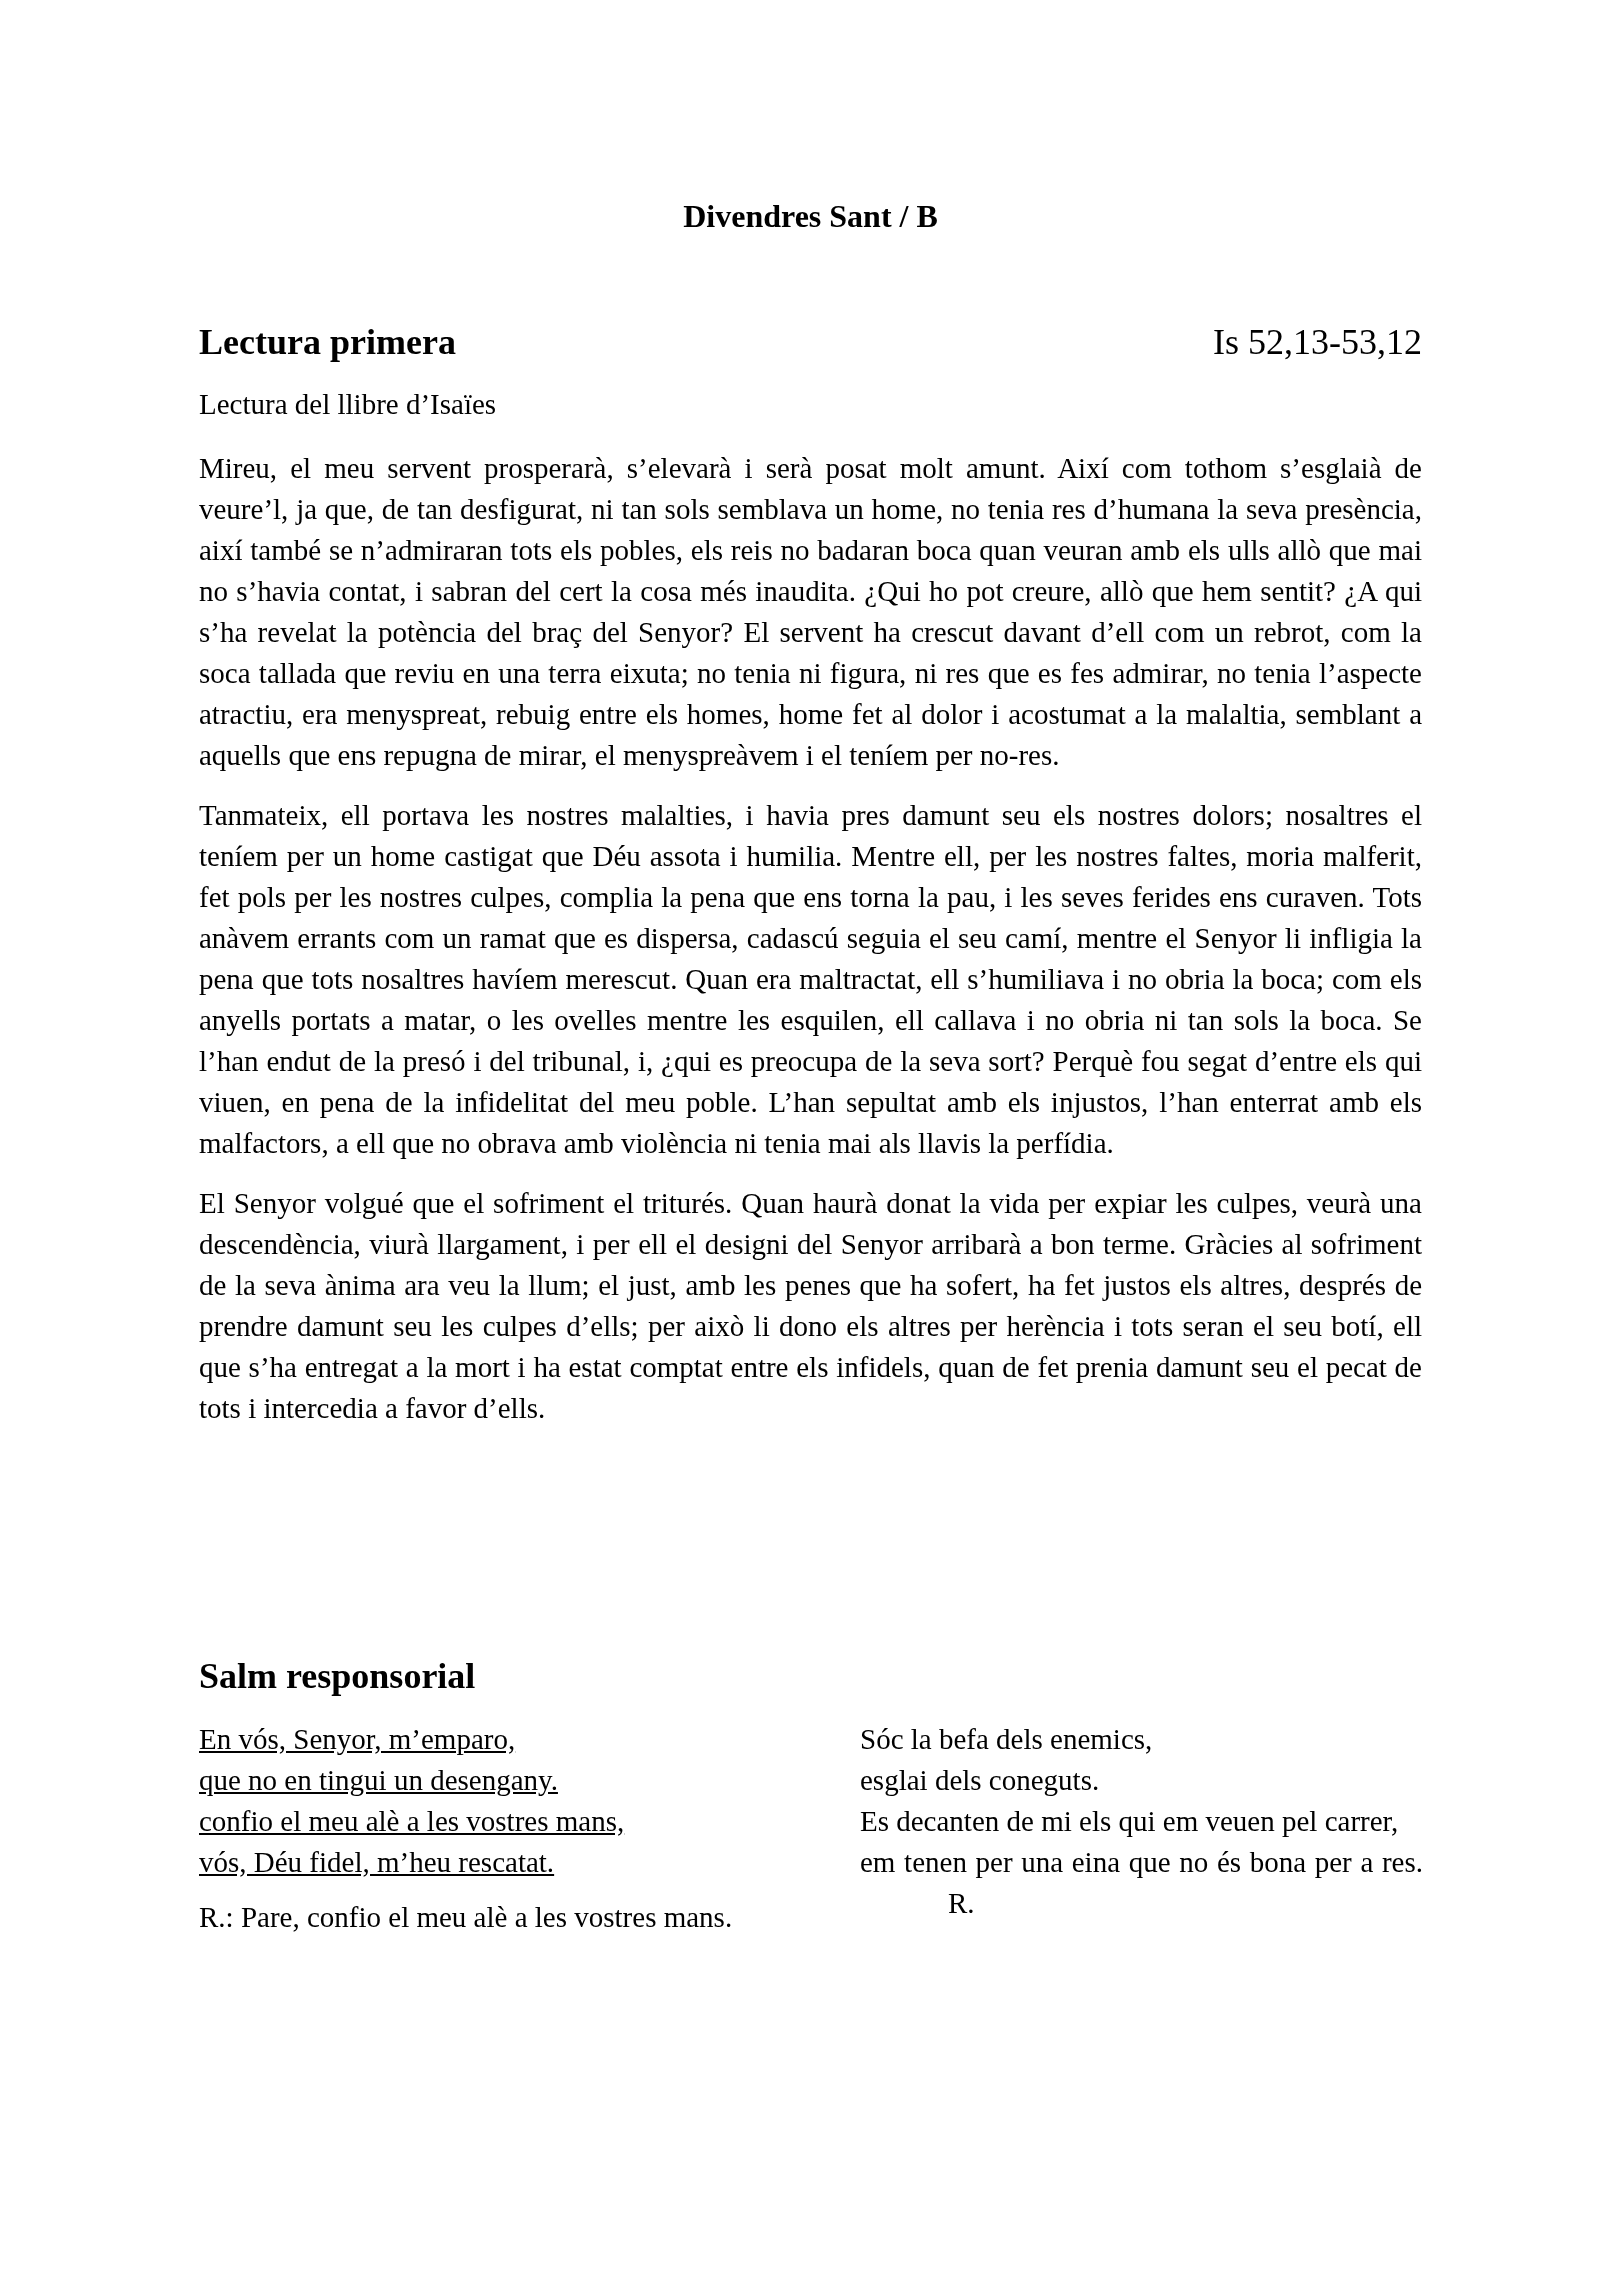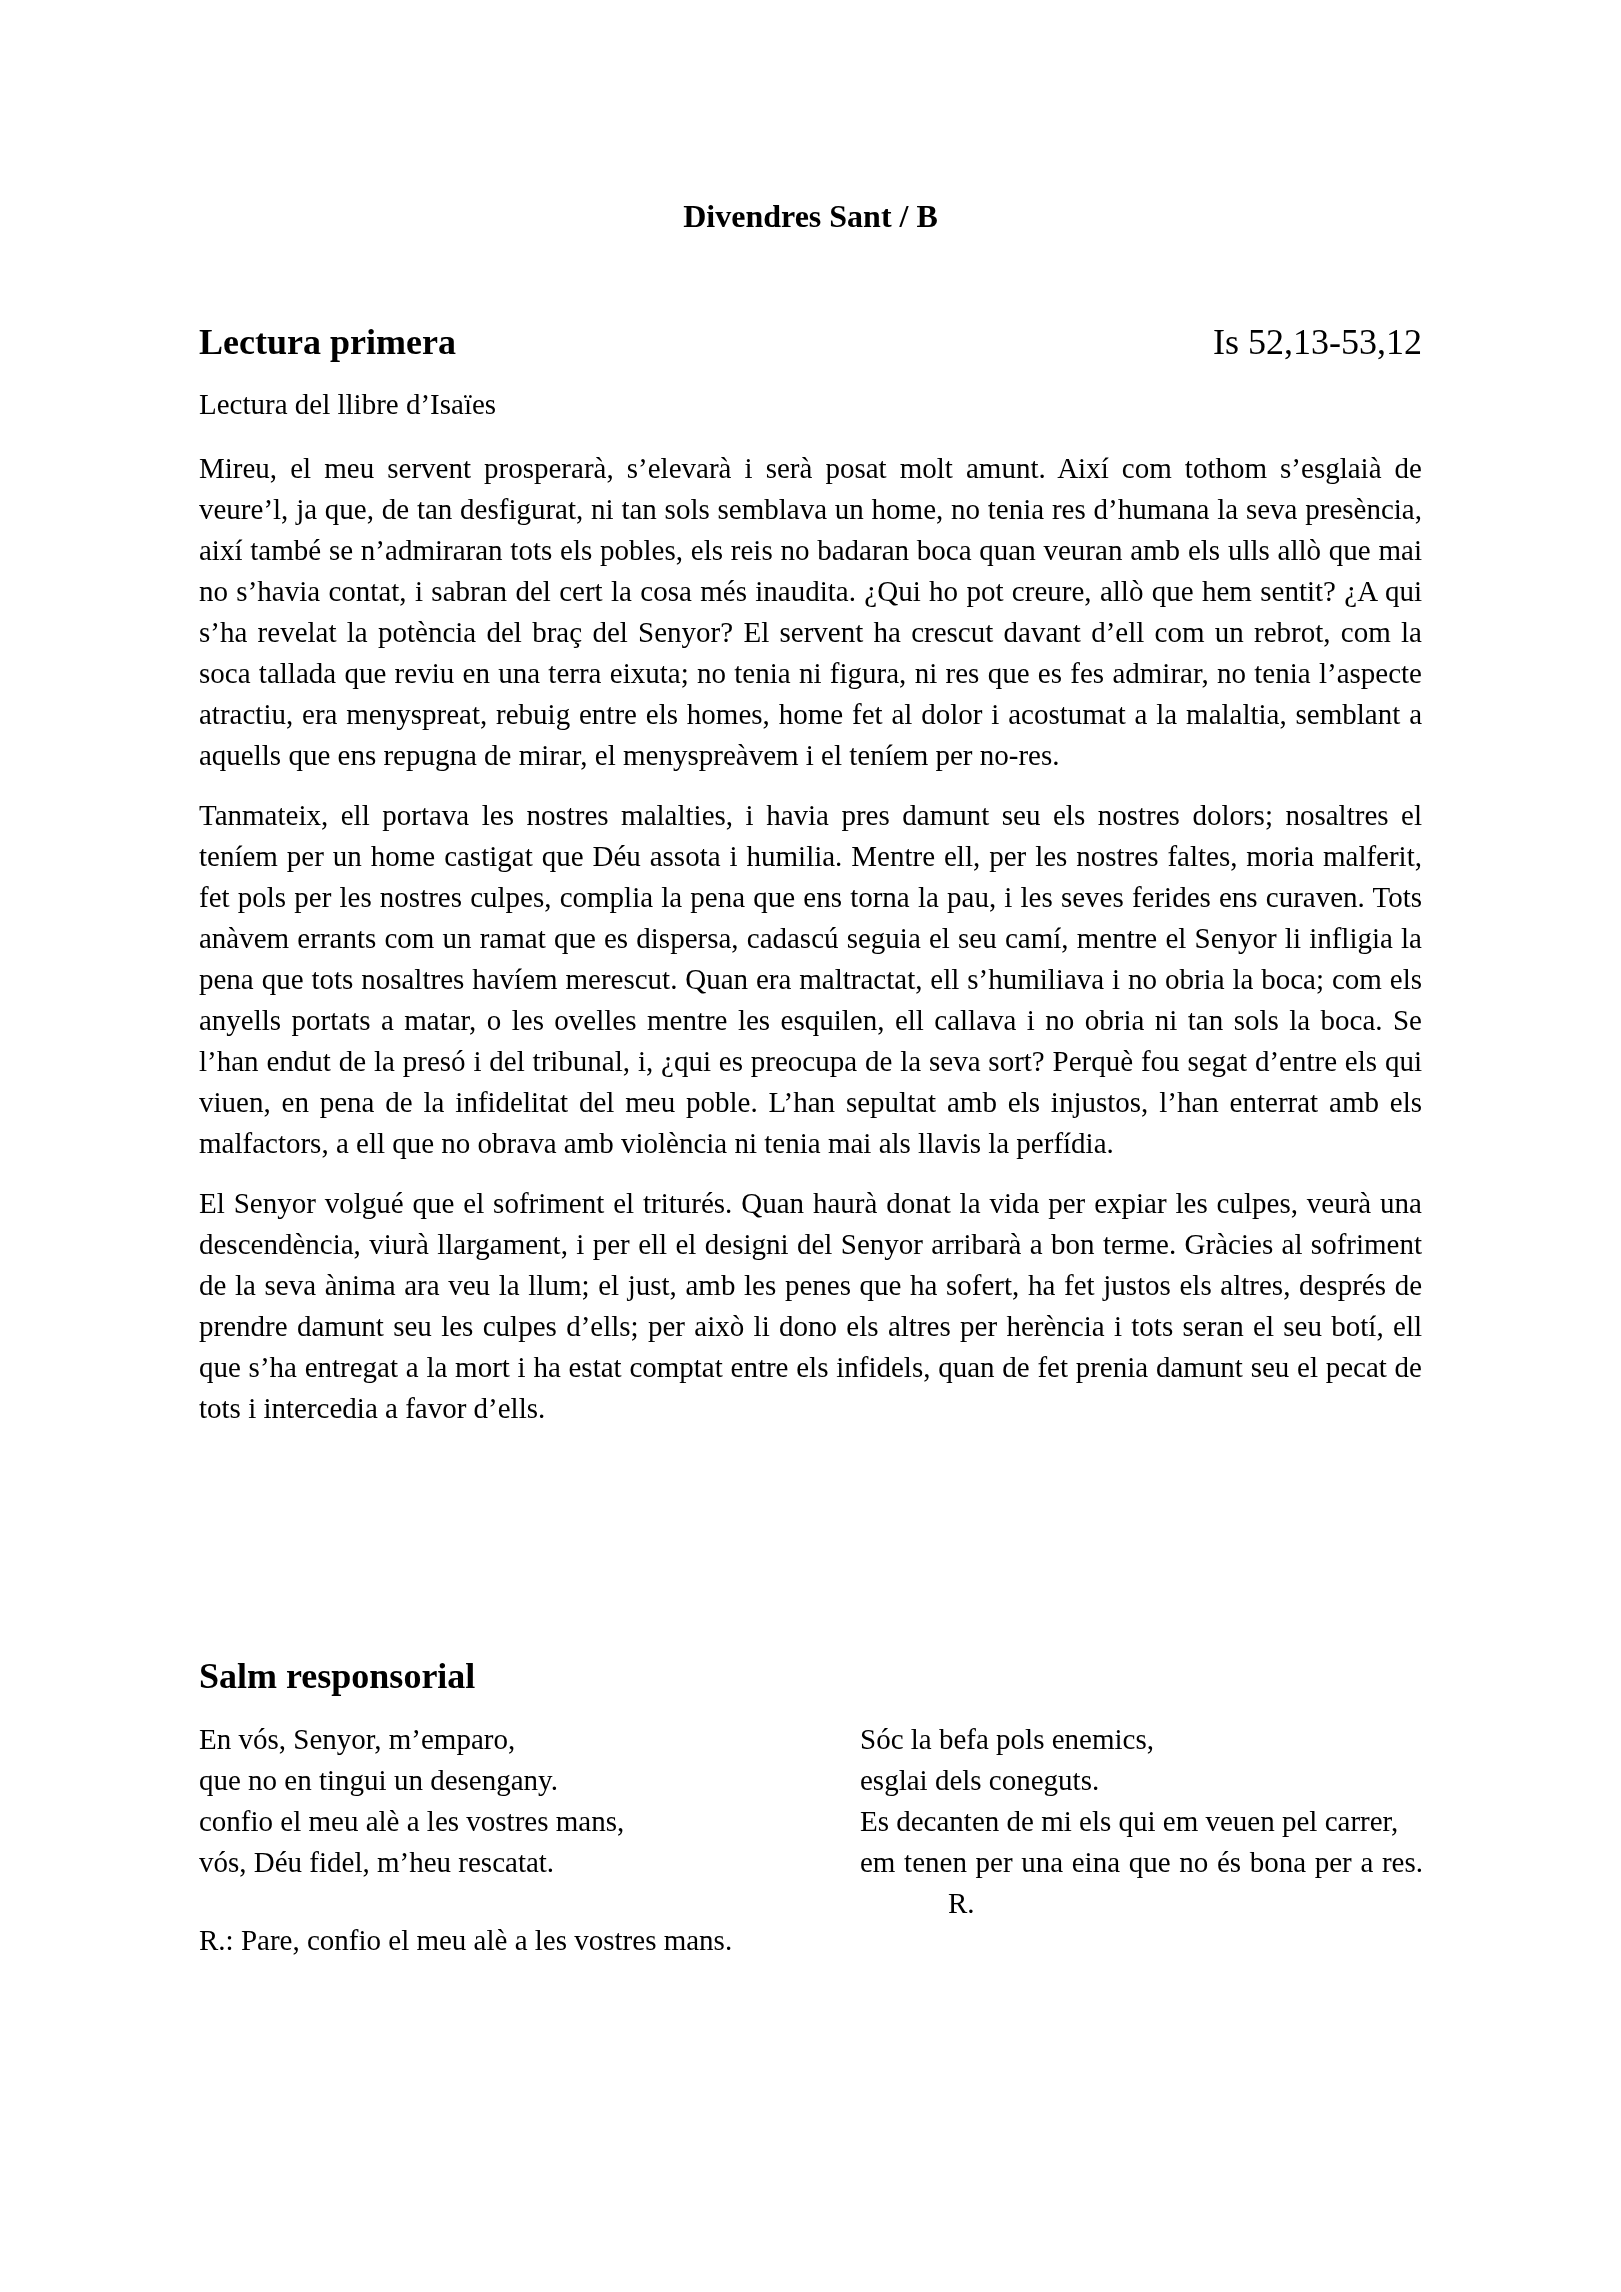--- a/index.html
+++ b/index.html
@@ -84,21 +84,22 @@
     }
     .psalm-col.left {
       left: 0;
       width: 588px;
     }
     .psalm-col.right {
       left: 661px;
       width: 563px;
     }
     .stanza {
-      margin: 0 0 37px 0;
+      margin: 0 0 14px 0;
+      text-decoration: underline;
     }
     .verse {
       padding-left: 88px;
       text-indent: -88px;
       text-align: justify;
       text-align-last: left;
     }
   </style>
 </head>
 <body>
@@ -129,21 +130,21 @@
       <div class="stanza">
         <div class="verse">En vós, Senyor, m’emparo,</div>
         <div class="verse">que no en tingui un desengany.</div>
         <div class="verse">confio el meu alè a les vostres mans,</div>
         <div class="verse">vós, Déu fidel, m’heu rescatat.</div>
       </div>
       <div class="verse" style="width:578px;">R.: Pare, confio el meu alè a les vostres mans.</div>
     </div>
 
     <div class="psalm-col right">
-      <div class="verse">Sóc la befa pols enemics,</div>
+      <div class="verse">Sóc la befa dels enemics,</div>
       <div class="verse">esglai dels coneguts.</div>
       <div class="verse">Es decanten de mi els qui em veuen pel carrer,</div>
       <div class="verse">em tenen per una eina que no és bona per a res. R.</div>
     </div>
   </div>
 
 </div>
 
 
 </body></html>

